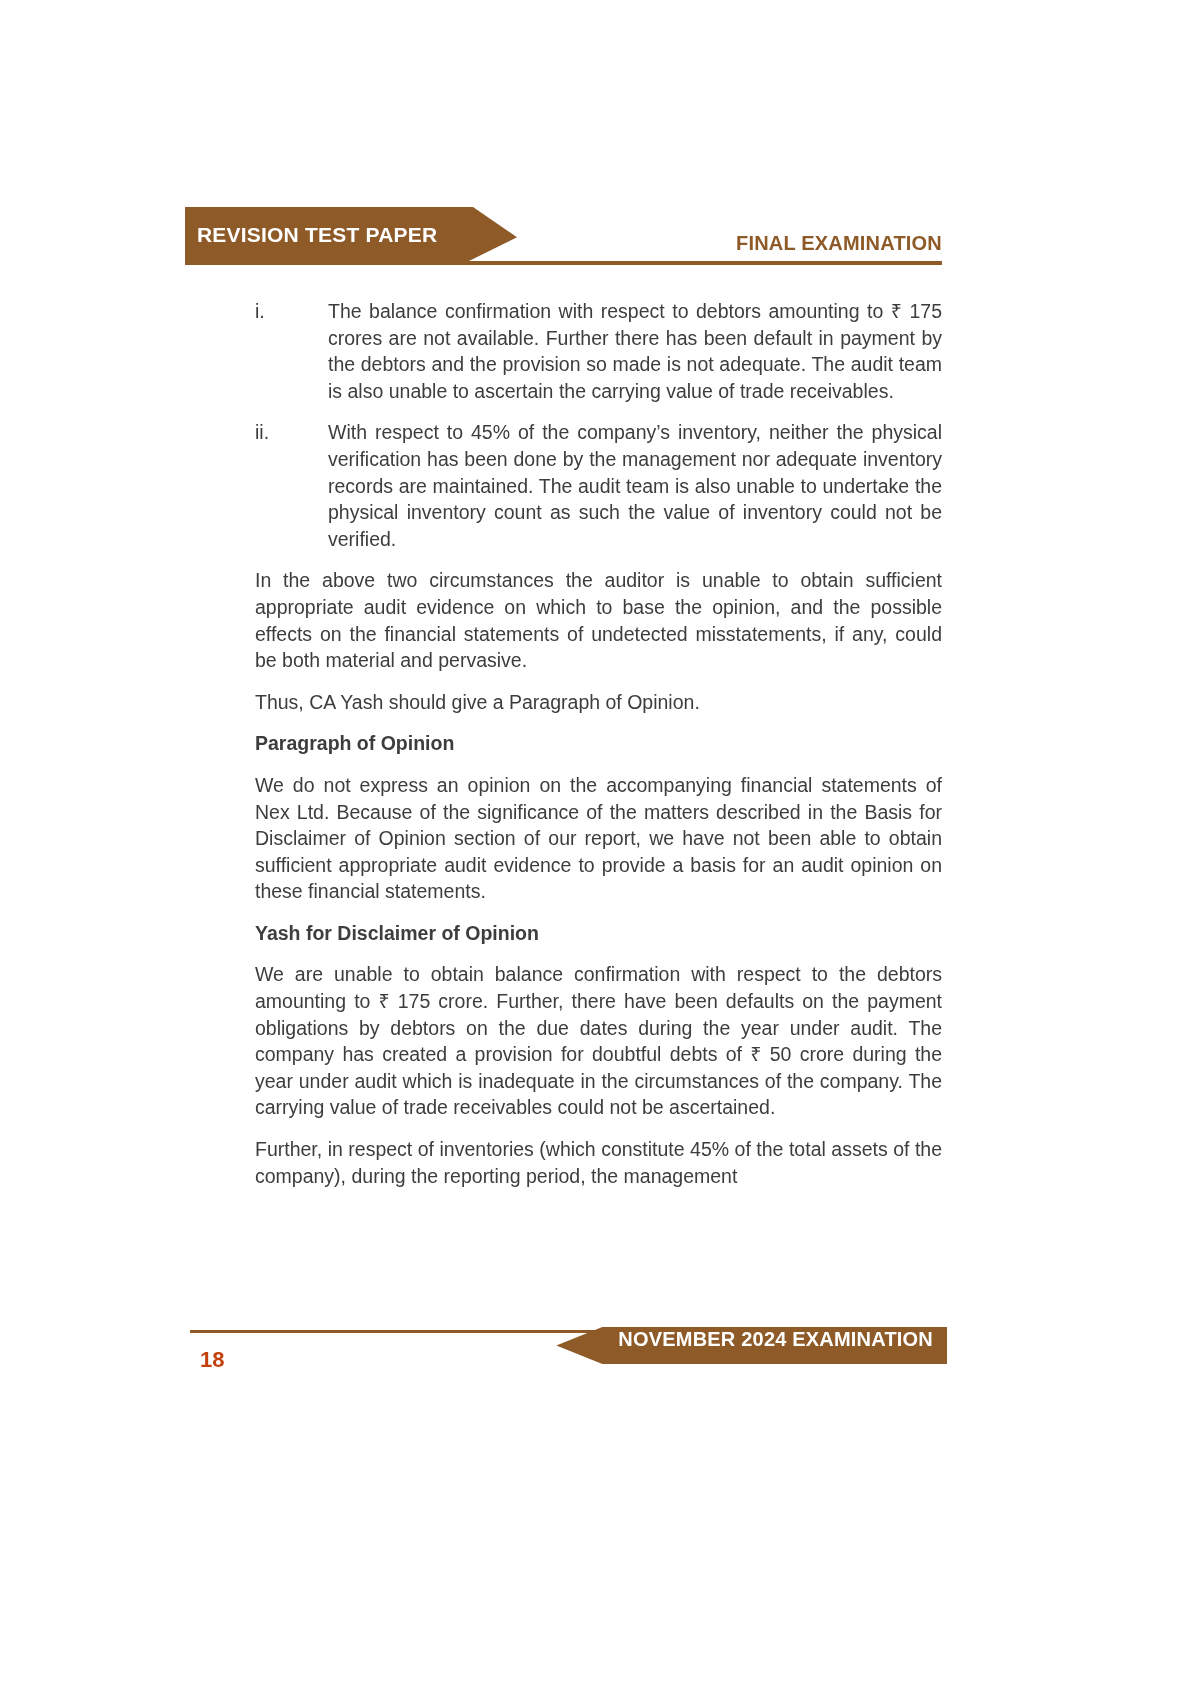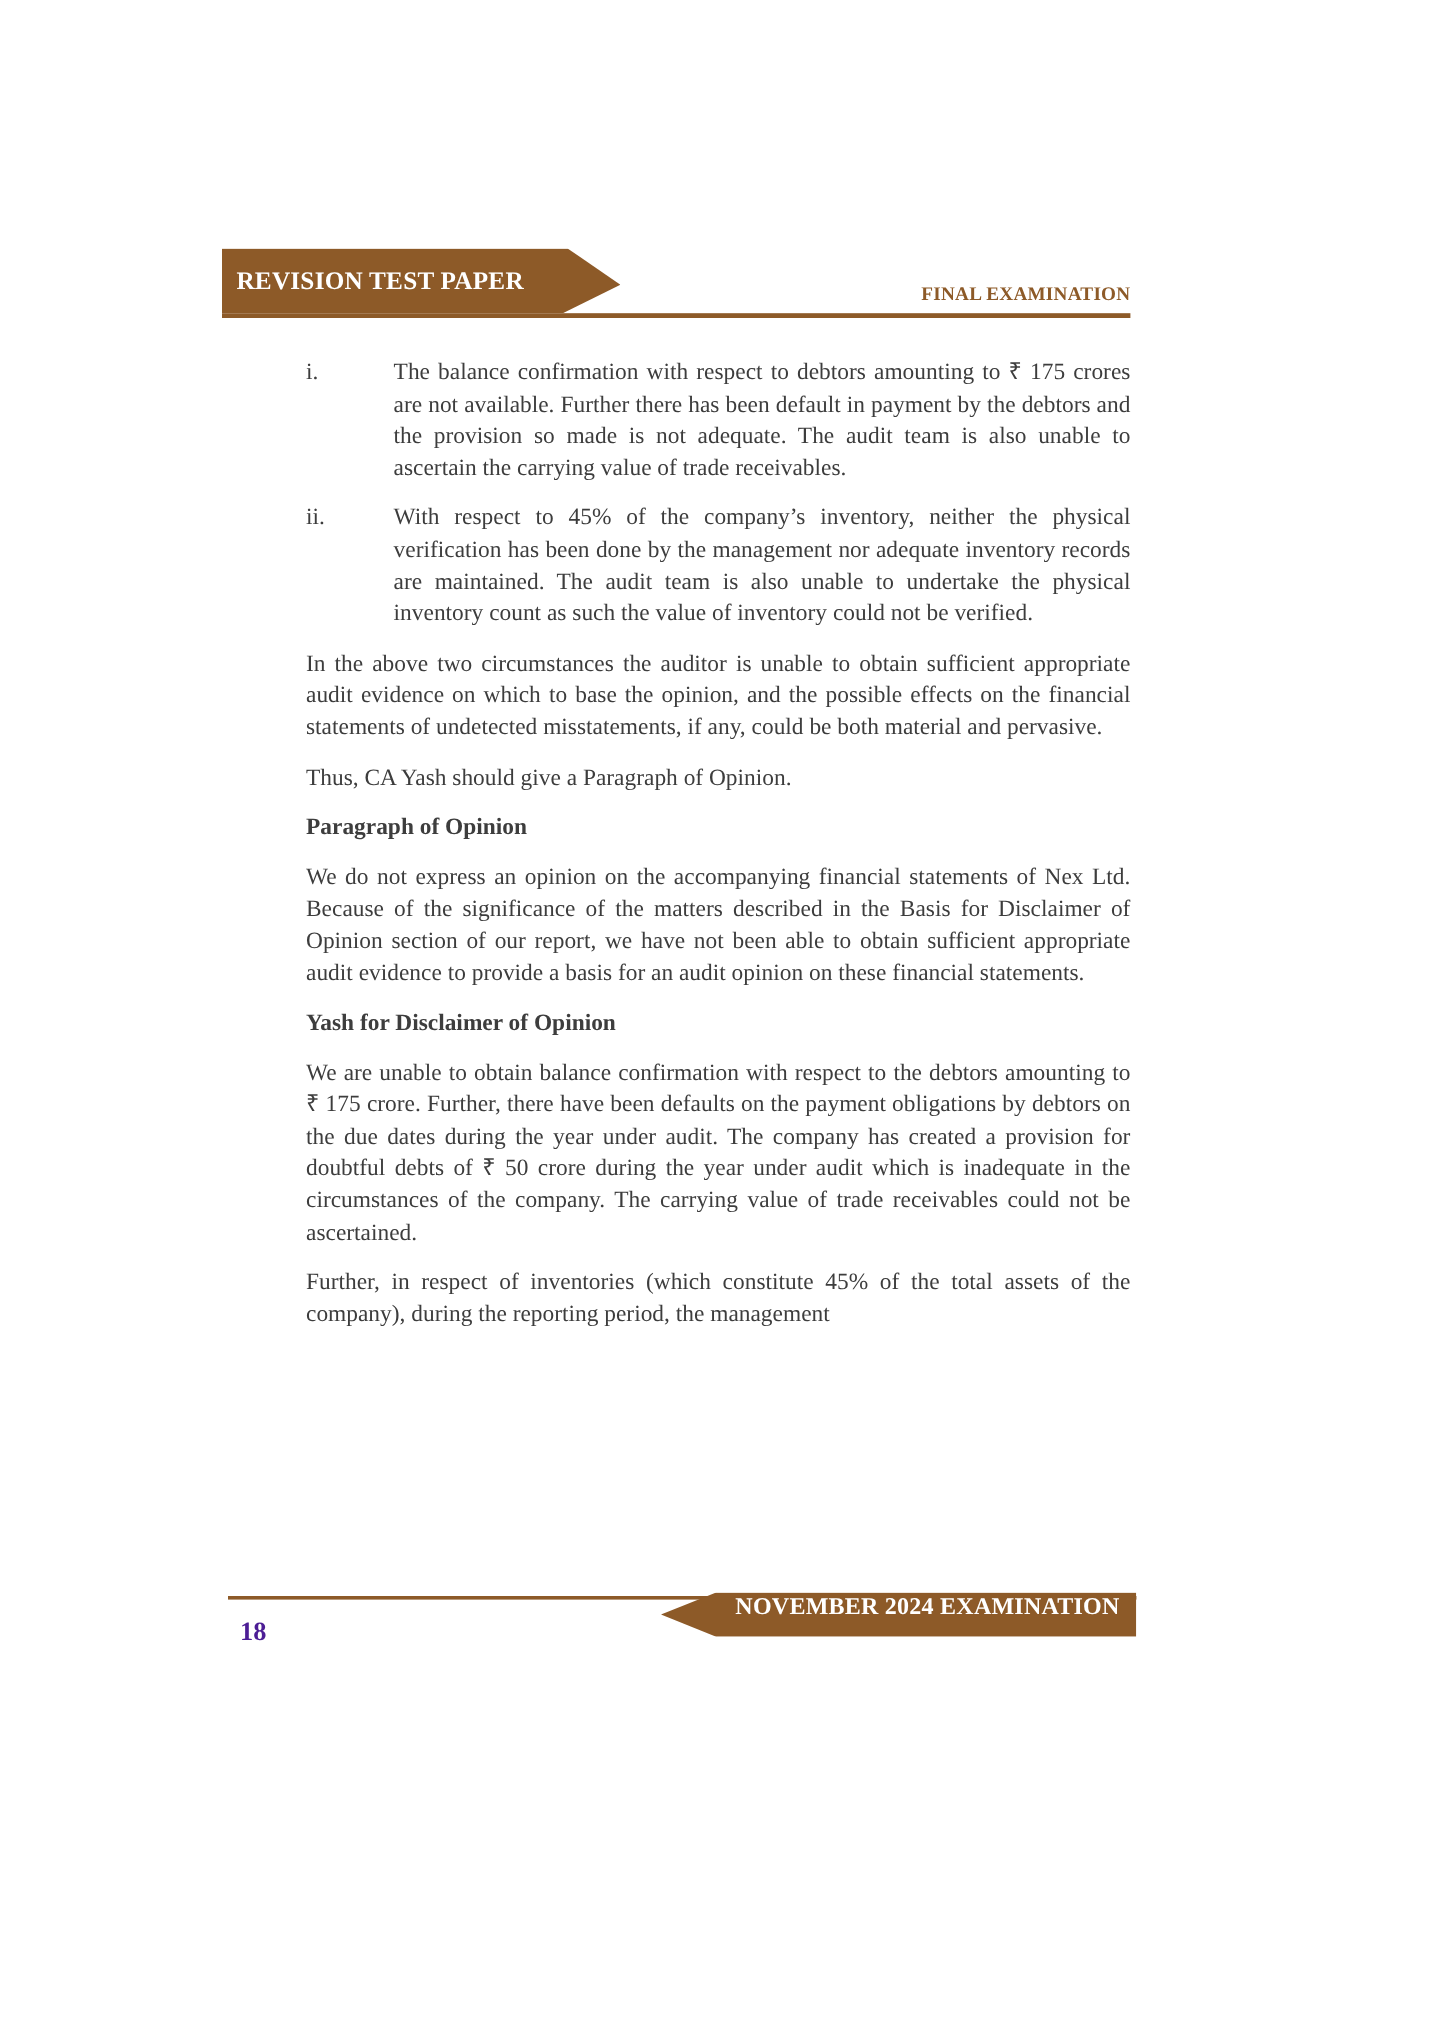--- a/index.html
+++ b/index.html
@@ -7,21 +7,20 @@
   html, body { background: #ffffff; }
   body { font-family: "Liberation Sans", sans-serif; }
 
   .page {
     position: relative;
     width: 1191px;
     height: 1684px;
     margin: 0 auto;
     background: #ffffff;
     overflow: hidden;
-    font-family: Liberation Serif, serif;
   }
 
   
   .header {
     position: absolute;
     top: 207px;
     left: 185px;
     width: 757px;
   }
   .header-row {
@@ -36,21 +35,21 @@
     font-size: 21px;
     letter-spacing: 0.2px;
     line-height: 1;
     min-width: 332px;
     padding: 17px 62px 16px 12px;
     clip-path: polygon(0 0, calc(100% - 44px) 0, 100% 56%, calc(100% - 48px) 100%, 0 100%);
   }
   .header-right {
     color: #8d5a28;
     font-weight: bold;
-    font-size: 16px;
+    font-size: 20px;
     padding-bottom: 6px;
     letter-spacing: 0.2px;
   }
   .header-rule {
     height: 4px;
     background: #8d5a28;
   }
 
   
   .content {
@@ -91,21 +90,21 @@
   .footer-rule {
     height: 3px;
     background: #8d5a28;
   }
   .footer-row {
     display: flex;
     justify-content: space-between;
     align-items: flex-start;
   }
   .page-number {
-    color: #4c1d95;
+    color: #c2410c;
     font-weight: bold;
     font-size: 22px;
     margin-top: 14px;
     padding-left: 10px;
   }
   .footer-banner {
     background: #8d5a28;
     color: #ffffff;
     font-weight: bold;
     font-size: 20px;

